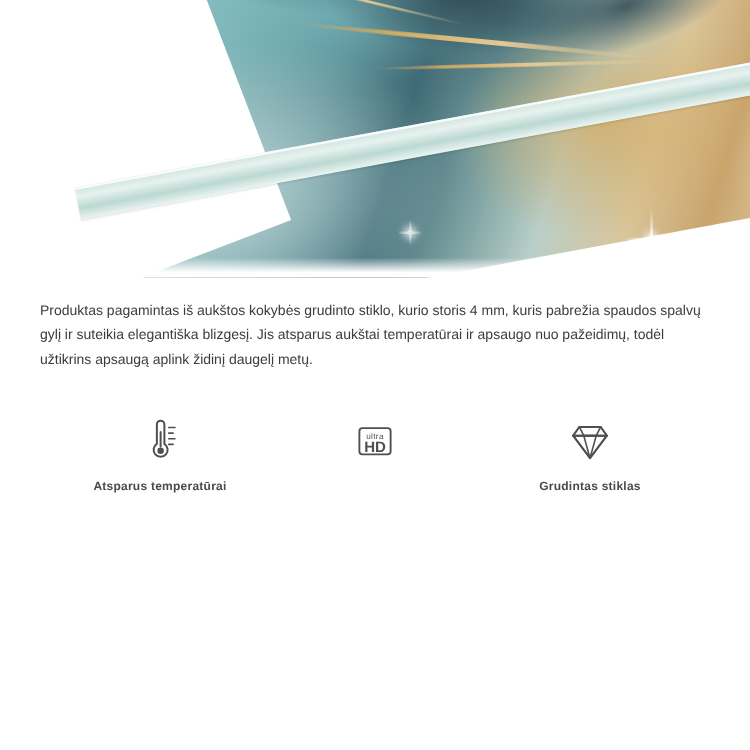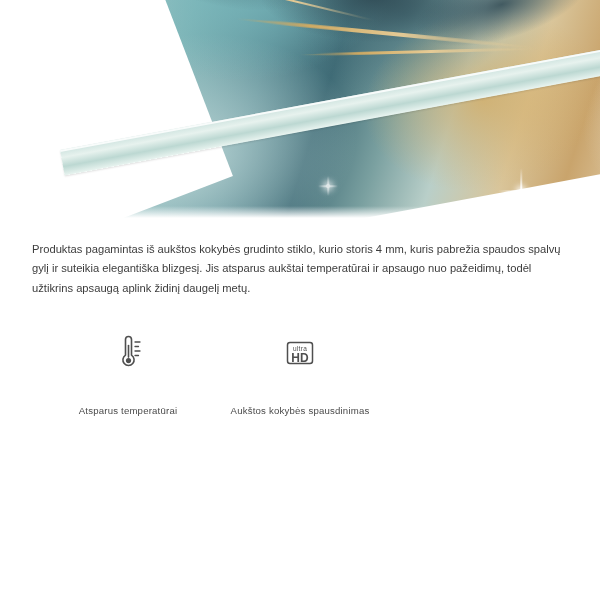--- a/index.html
+++ b/index.html
@@ -162,34 +162,34 @@
     row-gap: 4px;
     margin: 26px 0 0 0;
     padding: 0 10px;
   }
   .feature {
     display: flex;
     flex-direction: column;
     align-items: center;
     justify-content: flex-start;
     padding: 8px 6px 10px 6px;
-    gap: 21px;
   }
   .feature .ico {
     height: 42px;
     display: flex;
     align-items: center;
     justify-content: center;
     margin-bottom: 10px;
   }
   .feature .cap {
     font-size: 9.6px;
     color: #4a4a4a;
     text-align: left;
     letter-spacing: 0.2px;
+    font-weight: bold;
   }
   svg { display: block; }
   .stroke {
     fill: none;
     stroke: #4f4f4f;
     stroke-width: 1.6;
     stroke-linecap: round;
     stroke-linejoin: round;
   }
   .thin {
@@ -272,22 +272,31 @@
       </div>
 
       <div class="feature">
         <div class="ico">
           <svg width="42" height="42" viewBox="0 0 42 42" aria-hidden="true">
             <rect class="hd-box" x="8.5" y="10.5" width="25" height="21" rx="2.5"></rect>
             <text class="hd-text hd-ultra" x="21" y="19.2" text-anchor="middle">ultra</text>
             <text class="hd-text hd-hd" x="21" y="29.5" text-anchor="middle">HD</text>
           </svg>
         </div>
-        <div class="cap">Aukštos kokybės spausdinimas</div>
-      </div>
-
-
+      </div>
+
+
+      <div class="feature">
+        <div class="ico">
+          <svg width="42" height="42" viewBox="0 0 42 42" aria-hidden="true">
+            <path class="stroke" d="M7.5 16.5h27L21 34.5z"></path>
+            <path class="stroke" d="M12.5 9.5h17l5 7h-27z"></path>
+            <path class="thin" d="M12.5 9.5l3.5 7L21 34.5l5-18 3.5-7M7.5 16.5L21 34.5l13.5-18M16 16.5h10"></path>
+          </svg>
+        </div>
+        <div class="cap">Grudintas stiklas</div>
+      </div>
 
 
 
     </div>
   </div>
 </div>
 
 </body></html>

